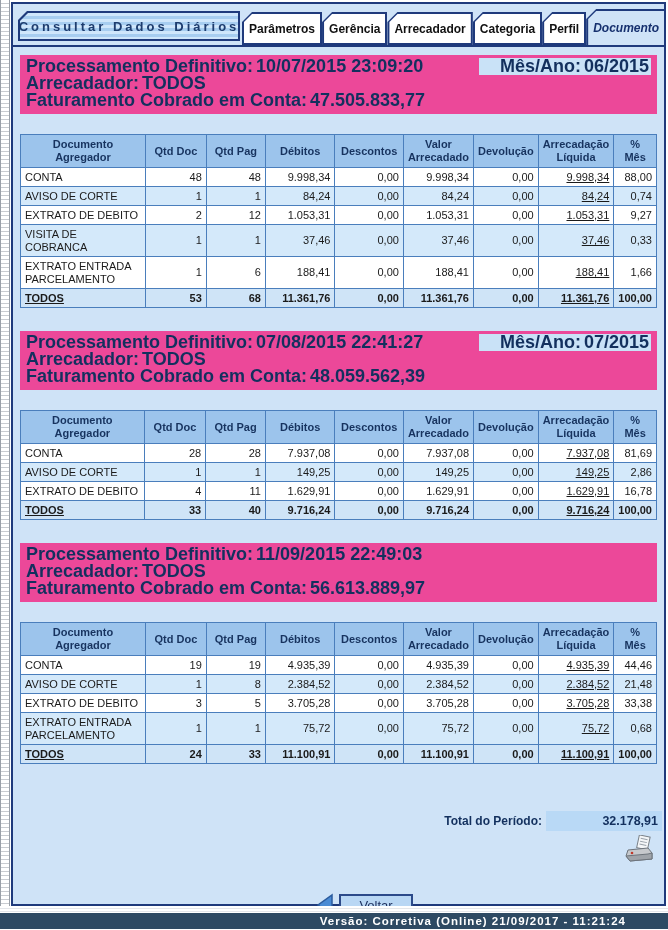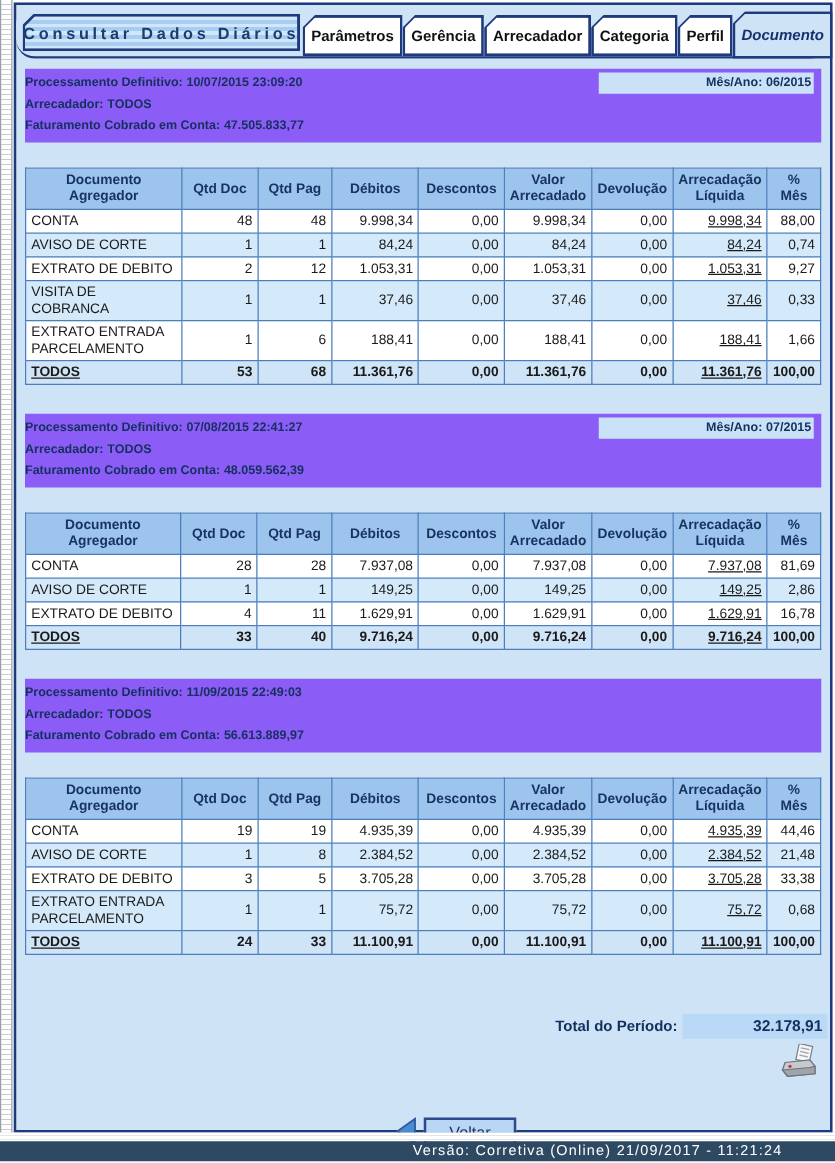--- a/index.html
+++ b/index.html
@@ -12,21 +12,21 @@
   .ladder { position: absolute; left: 0; top: 0; width: 10px; height: 906px;
     background: repeating-linear-gradient(180deg,#ffffff 0 3px,#c9ccd1 3px 4px);
     border-left: 1px solid #9aa0a8; border-right: 1px solid #9aa0a8; }
 
   
   .frame { position: absolute; left: 11px; top: 2px; width: 655px; height: 904px;
     background: #cfe3f7; border: 2px solid #1f3a7c; }
 
   
   .headerRow { display: flex; align-items: flex-start; padding: 5px 4px 0 5px;
-    border-bottom: 2px solid #1f3a7c; background: #cfe3f7; border-radius: 15px; }
+    border-bottom: 2px solid #1f3a7c; background: #cfe3f7; }
   .titleBox { position: relative; flex: 0 0 222px; height: 30px; margin: 2px 2px 0 0; }
   .titleBox .shape { position: absolute; inset: 0; background: #1f3a7c;
     clip-path: polygon(0 9px,9px 0,100% 0,100% 100%,0 100%); }
   .titleBox .fill { position: absolute; inset: 2px;
     background: repeating-linear-gradient(180deg,#cfe6fb 0 3px,#a7cdf0 3px 6px);
     clip-path: polygon(0 8px,8px 0,100% 0,100% 100%,0 100%); }
   .titleBox .t { position: relative; z-index: 1; display: flex; align-items: center;
     justify-content: center; height: 100%; font-size: 13px; font-weight: bold;
     letter-spacing: 3px; color: #1d3c6e; }
 
@@ -48,21 +48,21 @@
     clip-path: polygon(0 0,calc(100% - 12px) 0,100% 12px,100% 100%,0 100%); }
   .tabFiller .fill { position: absolute; inset: 2px;
     background: repeating-linear-gradient(180deg,#cfe6fb 0 3px,#a7cdf0 3px 6px);
     clip-path: polygon(0 0,calc(100% - 11px) 0,100% 11px,100% 100%,0 100%); }
 
   .content { padding: 2px 7px 0 7px; }
 
   
   .data-section { margin-top: 6px; }
   .data-section + .data-section { margin-top: 23px; }
-  .info-panel { background: #8b5cf6; padding: 3px 6px 5px 0; font-size: 10px;
+  .info-panel { background: #ec4899; padding: 3px 6px 5px 6px; font-size: 18px;
     font-weight: bold; color: #13305e; line-height: 17px; }
   .info-line.top { display: flex; justify-content: space-between; align-items: center; }
   .mesano { background: #c9e2f7; width: 172px; text-align: right; padding-right: 2px; }
   .lbl { margin-right: 3px; }
 
   
   .data-table { width: 100%; border-collapse: collapse; margin-top: 20px;
     font-size: 11px; color: #1a1a1a; background: #ffffff; }
   .data-table th { background: #9cc4ec; color: #17335f; font-weight: bold;
     border: 1px solid #4a7ebc; padding: 3px 4px; text-align: center; line-height: 13px; }
@@ -91,21 +91,21 @@
     font-size: 13px; font-family: "Liberation Sans", sans-serif;
     width: 74px; height: 22px; cursor: pointer; }
 
   .separator { border-top: 2px solid #2c4a8a; margin: 9px 3px 0 12px; }
   .bottomButtons { display: flex; gap: 20px; margin: 5px 0 0 14px; }
 
   
   .gapStripes { position: absolute; left: 0; top: 906px; width: 668px; height: 7px;
     background: repeating-linear-gradient(180deg,#ffffff 0 2px,#e4e6ea 2px 3px); }
   .statusBar { position: absolute; left: 0; top: 913px; width: 668px; height: 16px;
-    background: #2e4a63; color: #ffffff; font-size: 11.5px; font-weight: normal;
+    background: #2e4a63; color: #ffffff; font-size: 11.5px; font-weight: bold;
     letter-spacing: 1px; text-align: right; padding: 2px 42px 0 0; }
 </style>
 </head>
 <body>
 
 <div class="page">
   <div class="ladder"></div>
 
   <div class="frame">
     <div class="headerRow">

